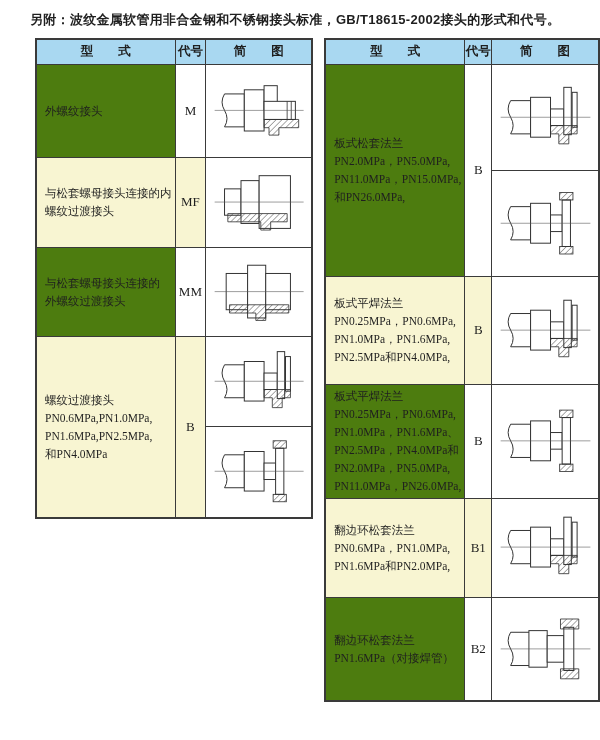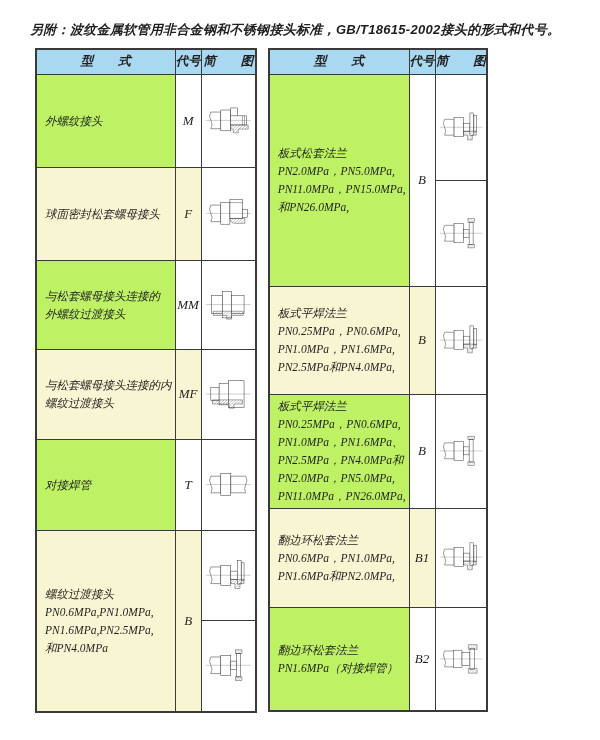--- a/index.html
+++ b/index.html
@@ -4,21 +4,21 @@
 <style>
   :root{
     --header-bg:#a9d8f1;
     --hl-bg:#f8f5d2;
     --border:#3a3a3a;
     --ink:#1f1f1f;
   }
   *{box-sizing:border-box;margin:0;padding:0;}
   html,body{width:600px;height:740px;background:#fff;overflow:hidden;}
   body{font-family:"Liberation Serif", serif;color:var(--ink);}
-  .page{width:488px;height:740px;padding-top:21px;font-style:italic;}
+  .page{width:600px;height:740px;padding-top:11px;}
   .title{
     margin:0 0 9px 30px;
     font-family:"Liberation Sans", sans-serif;
     font-weight:bold;
     font-size:13px;
     letter-spacing:0.3px;
     white-space:nowrap;
   }
   .tables{margin-left:35px;display:flex;gap:11px;align-items:flex-start;}
   table{
@@ -31,21 +31,21 @@
     background:var(--header-bg);
     height:25px;
     font-size:12.5px;
     font-weight:bold;
     text-align:center;
     white-space:pre;
   }
   td.type-cell{
     vertical-align:middle;
     padding:2px 3px 2px 8px;
-    background:#bef264;
+    background:#4d7c0f;
   }
   td.code-cell{
     text-align:center;
     vertical-align:middle;
     font-size:13px;
     background:#fff;
   }
   td.hl{background:var(--hl-bg);}
   td.dia-cell{padding:0;background:#fff;}
   .tline{font-size:11.5px;line-height:18px;white-space:nowrap;}
@@ -103,93 +103,54 @@
                     <rect class="dia-p" x="62" y="29" width="38" height="22"></rect>
                     <line class="dia-s" x1="90" y1="29" x2="90" y2="51"></line>
                     <line class="dia-s" x1="95" y1="29" x2="95" y2="51"></line>
                     <path class="dia-h" d="M62 51 H104 V61 H80 V70 H68 V61 H62 Z"></path>
                     <line class="dia-cl" x1="2" y1="40" x2="110" y2="40"></line>
                   </svg>
                 </div>
               </div>
             </td>
           </tr>
-          <tr style="height: 92px;">
+          <tr style="height: 89px;">
             <td class="type-cell hl">
-              <div class="tline">球面密封松套螺母接头</div>
-            </td>
-            <td class="code-cell hl">F</td>
-            <td class="dia-cell">
-              <div class="stack" style="height: 92px;">
-                <div class="sub">
-                  <svg viewBox="0 0 112 80" preserveAspectRatio="xMidYMid meet">
-                    <path class="dia-p" d="M38 20 H14 q-6 10 0 20 q6 10 0 20 H38 Z"></path>
-                    <rect class="dia-p" x="38" y="14" width="22" height="52"></rect>
-                    <rect class="dia-p" x="60" y="6" width="30" height="46"></rect>
-                    <line class="dia-s" x1="60" y1="14" x2="90" y2="14"></line>
-                    <rect class="dia-p" x="90" y="30" width="12" height="20"></rect>
-                    <path class="dia-h" d="M60 52 H96 V64 H74 Q62 64 60 54 Z"></path>
+              <div class="tline">与松套螺母接头连接的内</div>
+              <div class="tline">螺纹过渡接头</div>
+            </td>
+            <td class="code-cell hl">MF</td>
+            <td class="dia-cell">
+              <div class="stack" style="height: 89px;">
+                <div class="sub">
+                  <svg viewBox="0 0 112 80" preserveAspectRatio="xMidYMid meet">
+                    <rect class="dia-p" x="14" y="24" width="20" height="32"></rect>
+                    <rect class="dia-p" x="34" y="14" width="22" height="52"></rect>
+                    <rect class="dia-p" x="56" y="8" width="38" height="64"></rect>
+                    <path class="dia-h" d="M18 54 H90 V64 H70 V74 H58 V64 H18 Z"></path>
                     <line class="dia-cl" x1="2" y1="40" x2="110" y2="40"></line>
                   </svg>
                 </div>
               </div>
             </td>
           </tr>
           <tr style="height: 88px;">
             <td class="type-cell">
               <div class="tline">与松套螺母接头连接的</div>
               <div class="tline">外螺纹过渡接头</div>
             </td>
             <td class="code-cell">MM</td>
             <td class="dia-cell">
               <div class="stack" style="height: 88px;">
                 <div class="sub">
                   <svg viewBox="0 0 112 80" preserveAspectRatio="xMidYMid meet">
                     <rect class="dia-p" x="16" y="18" width="26" height="44"></rect>
                     <rect class="dia-p" x="42" y="8" width="22" height="64"></rect>
                     <rect class="dia-p" x="64" y="18" width="30" height="44"></rect>
                     <path class="dia-h" d="M20 56 H92 V66 H64 V75 H52 V66 H20 Z"></path>
-                    <line class="dia-cl" x1="2" y1="40" x2="110" y2="40"></line>
-                  </svg>
-                </div>
-              </div>
-            </td>
-          </tr>
-          <tr style="height: 89px;">
-            <td class="type-cell hl">
-              <div class="tline">与松套螺母接头连接的内</div>
-              <div class="tline">螺纹过渡接头</div>
-            </td>
-            <td class="code-cell hl">MF</td>
-            <td class="dia-cell">
-              <div class="stack" style="height: 89px;">
-                <div class="sub">
-                  <svg viewBox="0 0 112 80" preserveAspectRatio="xMidYMid meet">
-                    <rect class="dia-p" x="14" y="24" width="20" height="32"></rect>
-                    <rect class="dia-p" x="34" y="14" width="22" height="52"></rect>
-                    <rect class="dia-p" x="56" y="8" width="38" height="64"></rect>
-                    <path class="dia-h" d="M18 54 H90 V64 H70 V74 H58 V64 H18 Z"></path>
-                    <line class="dia-cl" x1="2" y1="40" x2="110" y2="40"></line>
-                  </svg>
-                </div>
-              </div>
-            </td>
-          </tr>
-          <tr style="height: 90px;">
-            <td class="type-cell">
-              <div class="tline">对接焊管</div>
-            </td>
-            <td class="code-cell">T</td>
-            <td class="dia-cell">
-              <div class="stack" style="height: 90px;">
-                <div class="sub">
-                  <svg viewBox="0 0 112 80" preserveAspectRatio="xMidYMid meet">
-                    <path class="dia-p" d="M38 20 H14 q-6 10 0 20 q6 10 0 20 H38 Z"></path>
-                    <rect class="dia-p" x="38" y="14" width="24" height="52"></rect>
-                    <path class="dia-p" d="M62 20 H98 q6 10 0 20 q-6 10 0 20 H62 Z"></path>
                     <line class="dia-cl" x1="2" y1="40" x2="110" y2="40"></line>
                   </svg>
                 </div>
               </div>
             </td>
           </tr>
           <tr style="height: 180px;">
             <td class="type-cell hl">
               <div class="tline">螺纹过渡接头</div>
               <div class="tline">PN0.6MPa,PN1.0MPa,</div>

